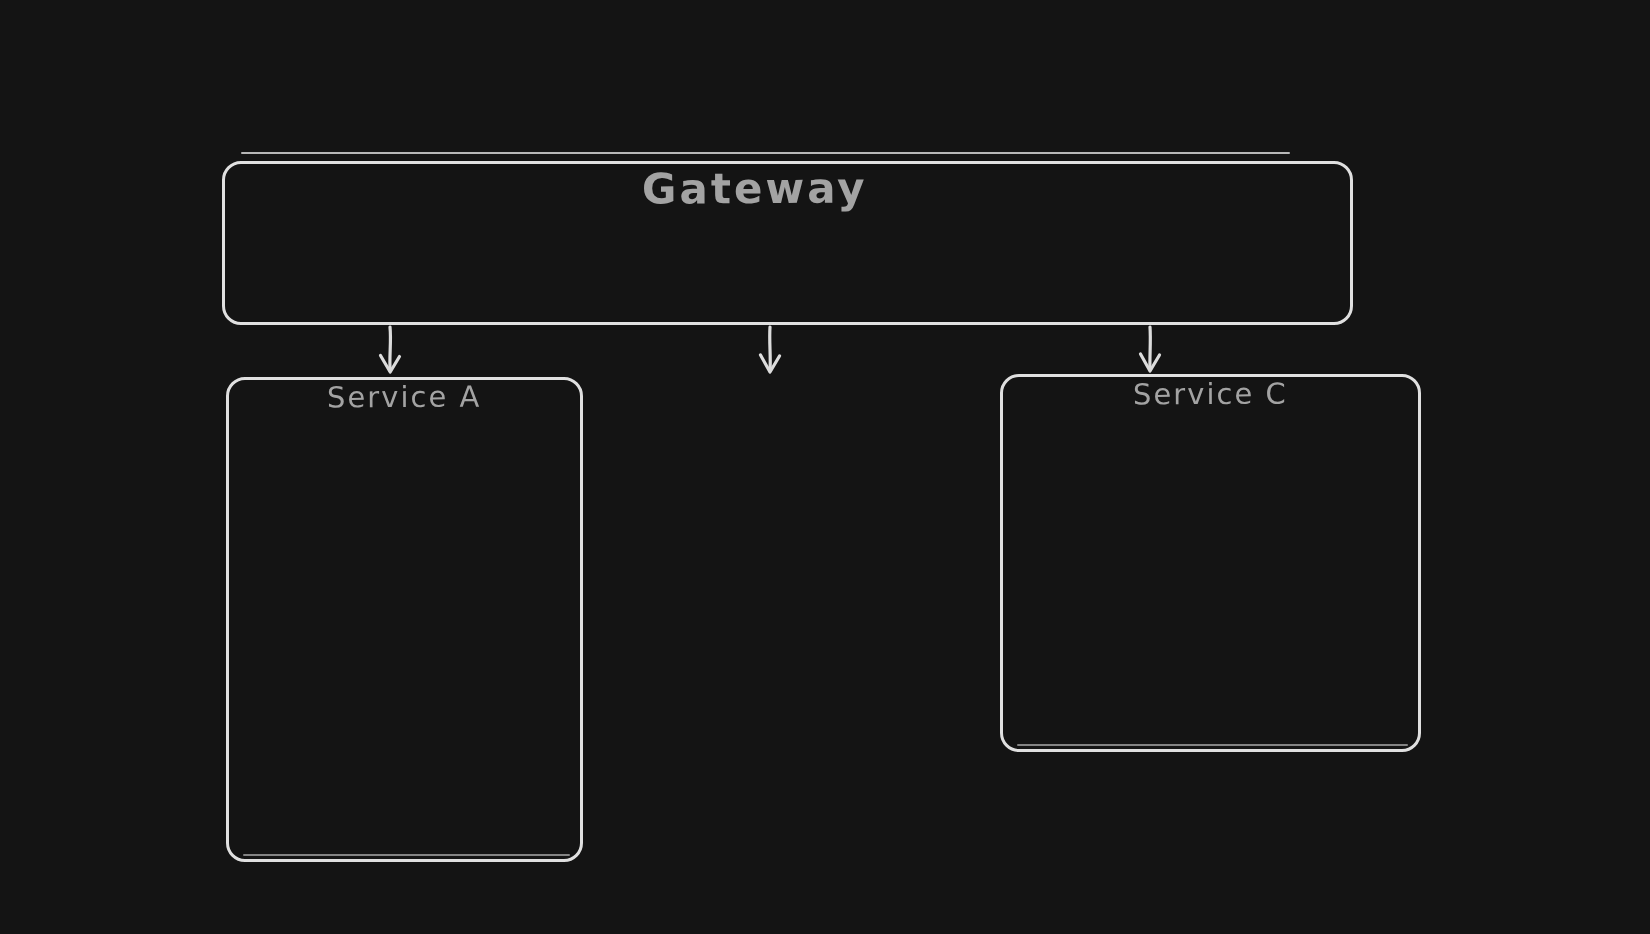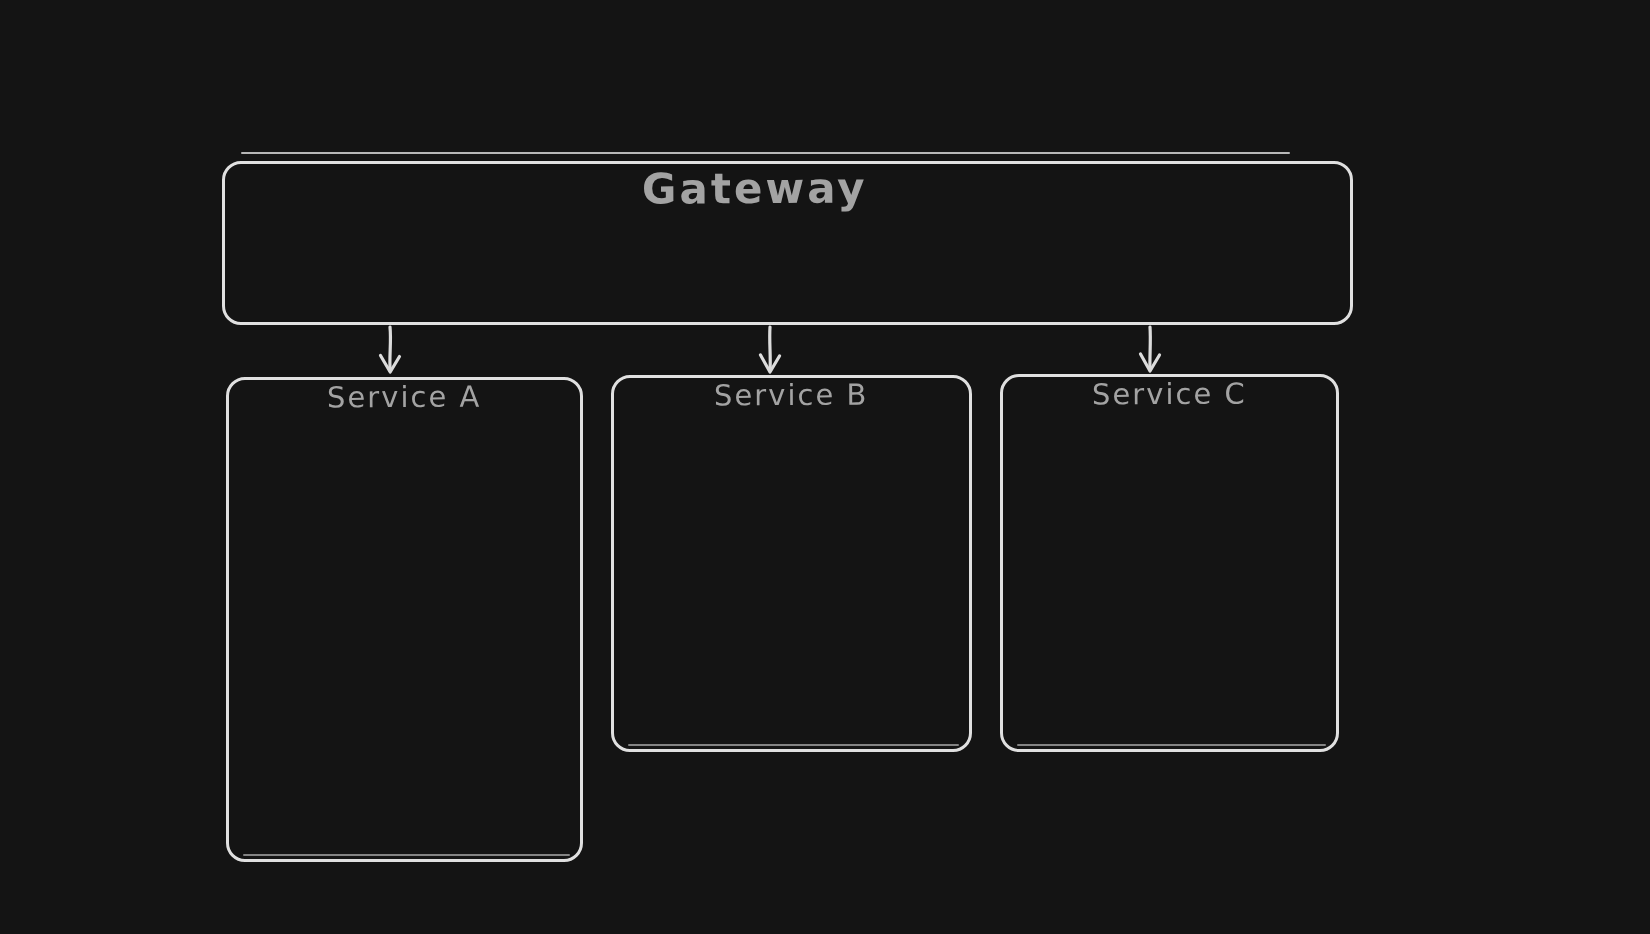--- a/index.html
+++ b/index.html
@@ -73,21 +73,21 @@
   }
   .node-service-b {
     left: 611px;
     top: 375px;
     width: 361px;
     height: 377px;
   }
   .node-service-c {
     left: 1000px;
     top: 374px;
-    width: 339px;
+    width: 421px;
     height: 378px;
   }
   .node-label {
     user-select: none;
   }
   .edges-layer {
     position: absolute;
     left: 0;
     top: 0;
     width: 1650px;
@@ -123,21 +123,18 @@
     <g>
       <path d="M1150 327 C1151 341 1149.5 356 1150 370"></path>
       <path d="M1140.5 354 L1150 371 L1159.5 355"></path>
     </g>
   </svg>
 
   <div class="node node-service node-service-a">
     <span class="node-label">Service A</span>
   </div>
 
-  <div class="node node-service node-service-b">
-    <span class="node-label">Service B</span>
-  </div>
 
   <div class="node node-service node-service-c">
     <span class="node-label">Service C</span>
   </div>
 
 </div>
 
 </body></html>

